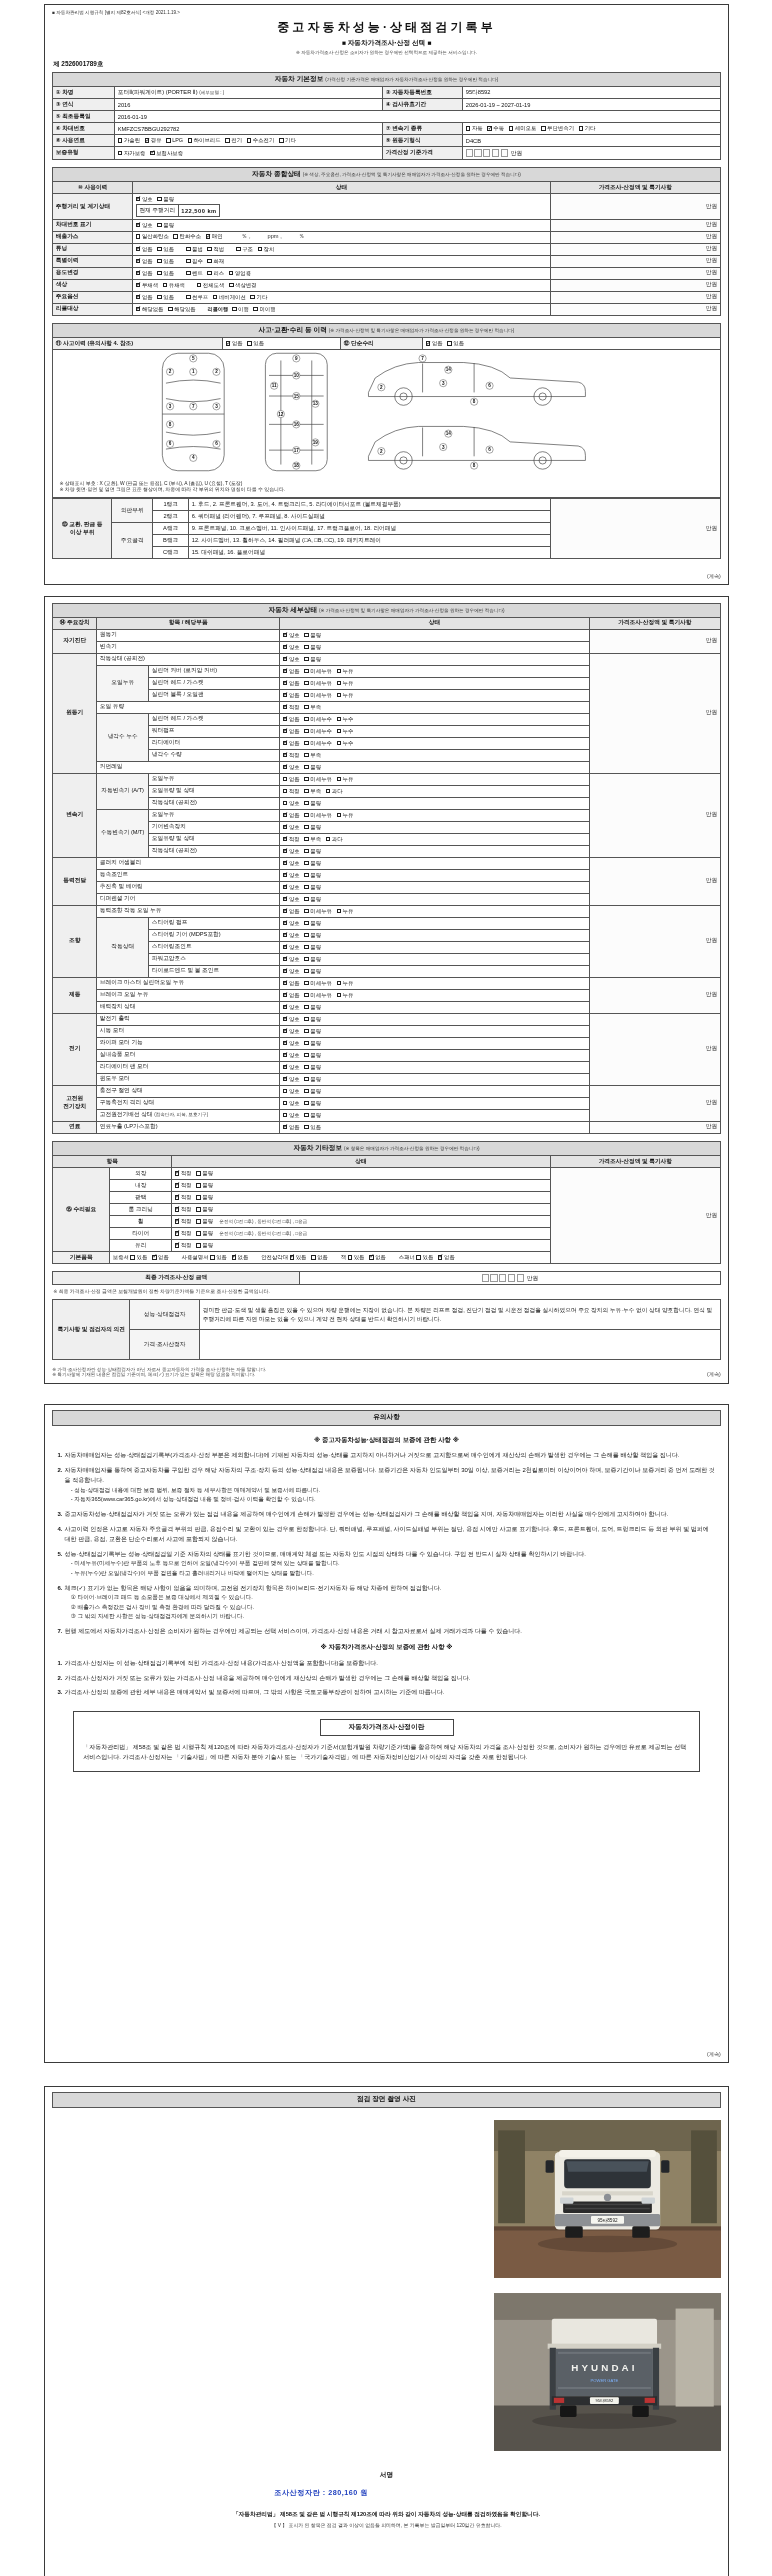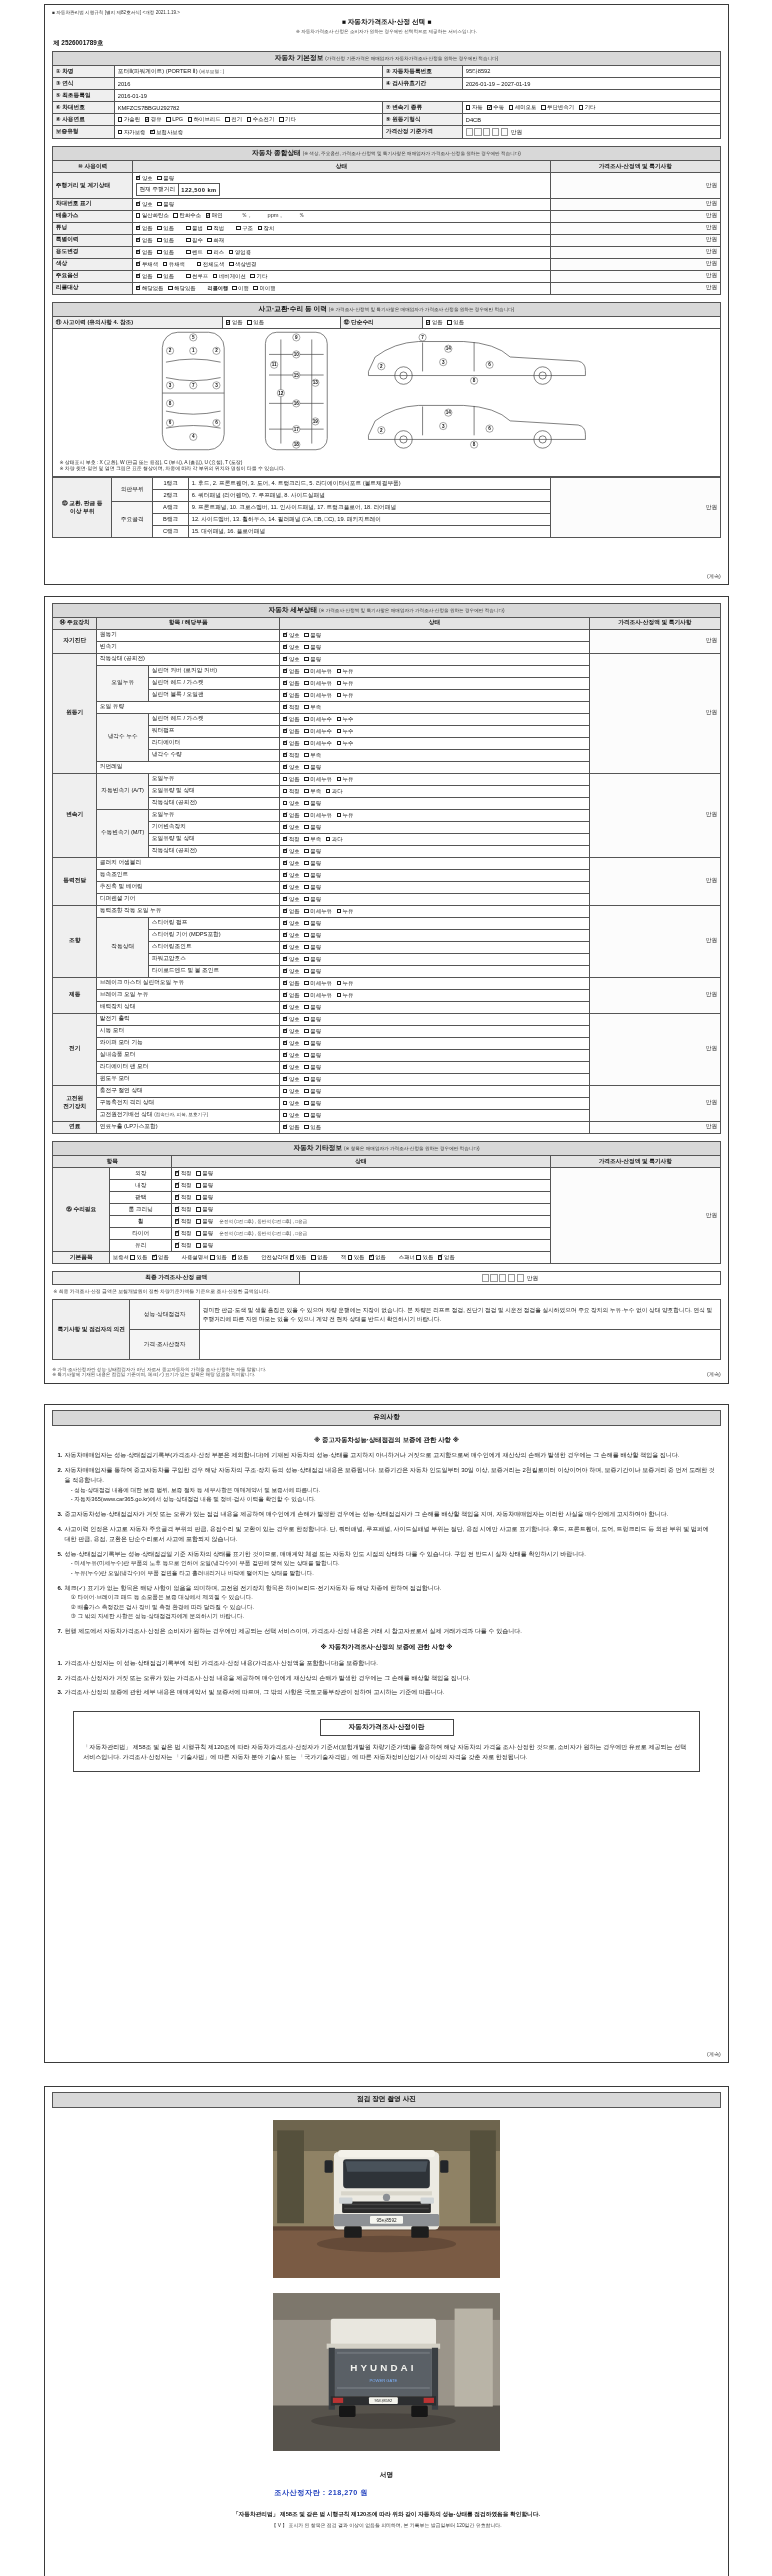--- a/index.html
+++ b/index.html
@@ -44,39 +44,40 @@
 .continue{position:absolute;right:7.2px;bottom:4.1px;font-size:5.2px;color:#333}
 .nwrap{padding:3.1px 5.2px}
 .nsubtitle{text-align:center;font-weight:bold;font-size:6.4px;margin:7.2px 0 5.2px}
 .nitem{font-size:6px;line-height:1.72;margin-bottom:4.6px}
 .nmain{text-indent:-7.2px;padding-left:7.2px}
 .nno{font-weight:bold;margin-right:2.1px}
 .nsub{padding-left:13.4px;color:#222;font-size:5.7px;line-height:1.65}
 .pricebox{border:0.5px solid #444;margin:13.4px 15.5px 5.2px;padding:7.2px 9.3px 9.3px}
 .pricebox .pbt{display:block;width:134px;margin:0 auto 6.2px;border:0.5px solid #444;text-align:center;font-weight:bold;font-size:6.7px;padding:2.6px}
 .pricebox .pbx{font-size:6px;line-height:1.7}
-.photoband{text-align:center;margin-top:12.4px}
+.photoband{text-align:right;margin-top:12.4px}
 .photo{display:inline-block;margin-bottom:13.4px}
 .signlbl{text-align:center;font-weight:bold;font-size:6.7px;margin:4.1px 0 8.2px}
 .insline{font-size:7.2px;font-weight:bold;color:#1f3fbf;margin:2.1px 0 13.4px 222px;letter-spacing:0.5px}
 .f1{text-align:center;font-size:5.7px;font-weight:bold;margin-top:5.2px}
 .f2{text-align:center;font-size:4.9px;color:#333;margin-top:3.1px}
 td.oph{background:#efefef;font-weight:bold;font-size:5.7px}
 td.opw{background:#f5f5f5;font-size:5.4px}
 td.optx{font-size:5.4px;line-height:1.6;height:30px;vertical-align:top}
 .finalnote{font-size:4.9px;color:#333;margin:-4.1px 1px 5.2px}
 .bitem{display:inline-block;margin-right:8.2px;font-size:5.4px}
 </style>
 </head>
 <body>
 
 <div class="sheet">
 
   <div class="box box1">
     <div class="formref">■ 자동차관리법 시행규칙 [별지 제82호서식] &lt;개정 2021.1.19.&gt;</div>
+    <div class="title">중고자동차성능·상태점검기록부</div>
     <div class="subtitle">■ 자동차가격조사·산정 선택 ■</div>
     <div class="selnote">※ 자동차가격조사·산정은 소비자가 원하는 경우에만 선택적으로 제공하는 서비스입니다.</div>
     <div class="docno">제 2526001789호</div>
 
     <div class="secbar">
       <span>자동차 기본정보</span>
       <span class="secnote">(가격산정 기준가격은 매매업자가 자동차가격조사·산정을 원하는 경우에만 적습니다)</span>
     </div>
     <table class="t">
       <colgroup>
@@ -805,20 +806,20 @@
           <text x="214" y="212" font-size="8" text-anchor="middle" fill="#222" font-family="Liberation Sans,sans-serif">95타8592</text>
           <rect x="128" y="218" width="32" height="22" rx="3" fill="#161616"></rect>
           <rect x="268" y="218" width="32" height="22" rx="3" fill="#161616"></rect>
         </svg>
       </div>
     </div>
 
     <div class="signlbl">서명</div>
     <div class="insline">
       <span>조사산정자란 :</span>
-      <span>218,270 원</span>
+      <span>280,160 원</span>
     </div>
     <div class="f1">「자동차관리법」 제58조 및 같은 법 시행규칙 제120조에 따라 위와 같이 자동차의 성능·상태를 점검하였음을 확인합니다.</div>
     <div class="f2">【 V 】 표시가 된 항목은 점검 결과 이상이 없음을 의미하며, 본 기록부는 발급일부터 120일간 유효합니다.</div>
   </div>
 
 </div>
 
 
 </body></html>

